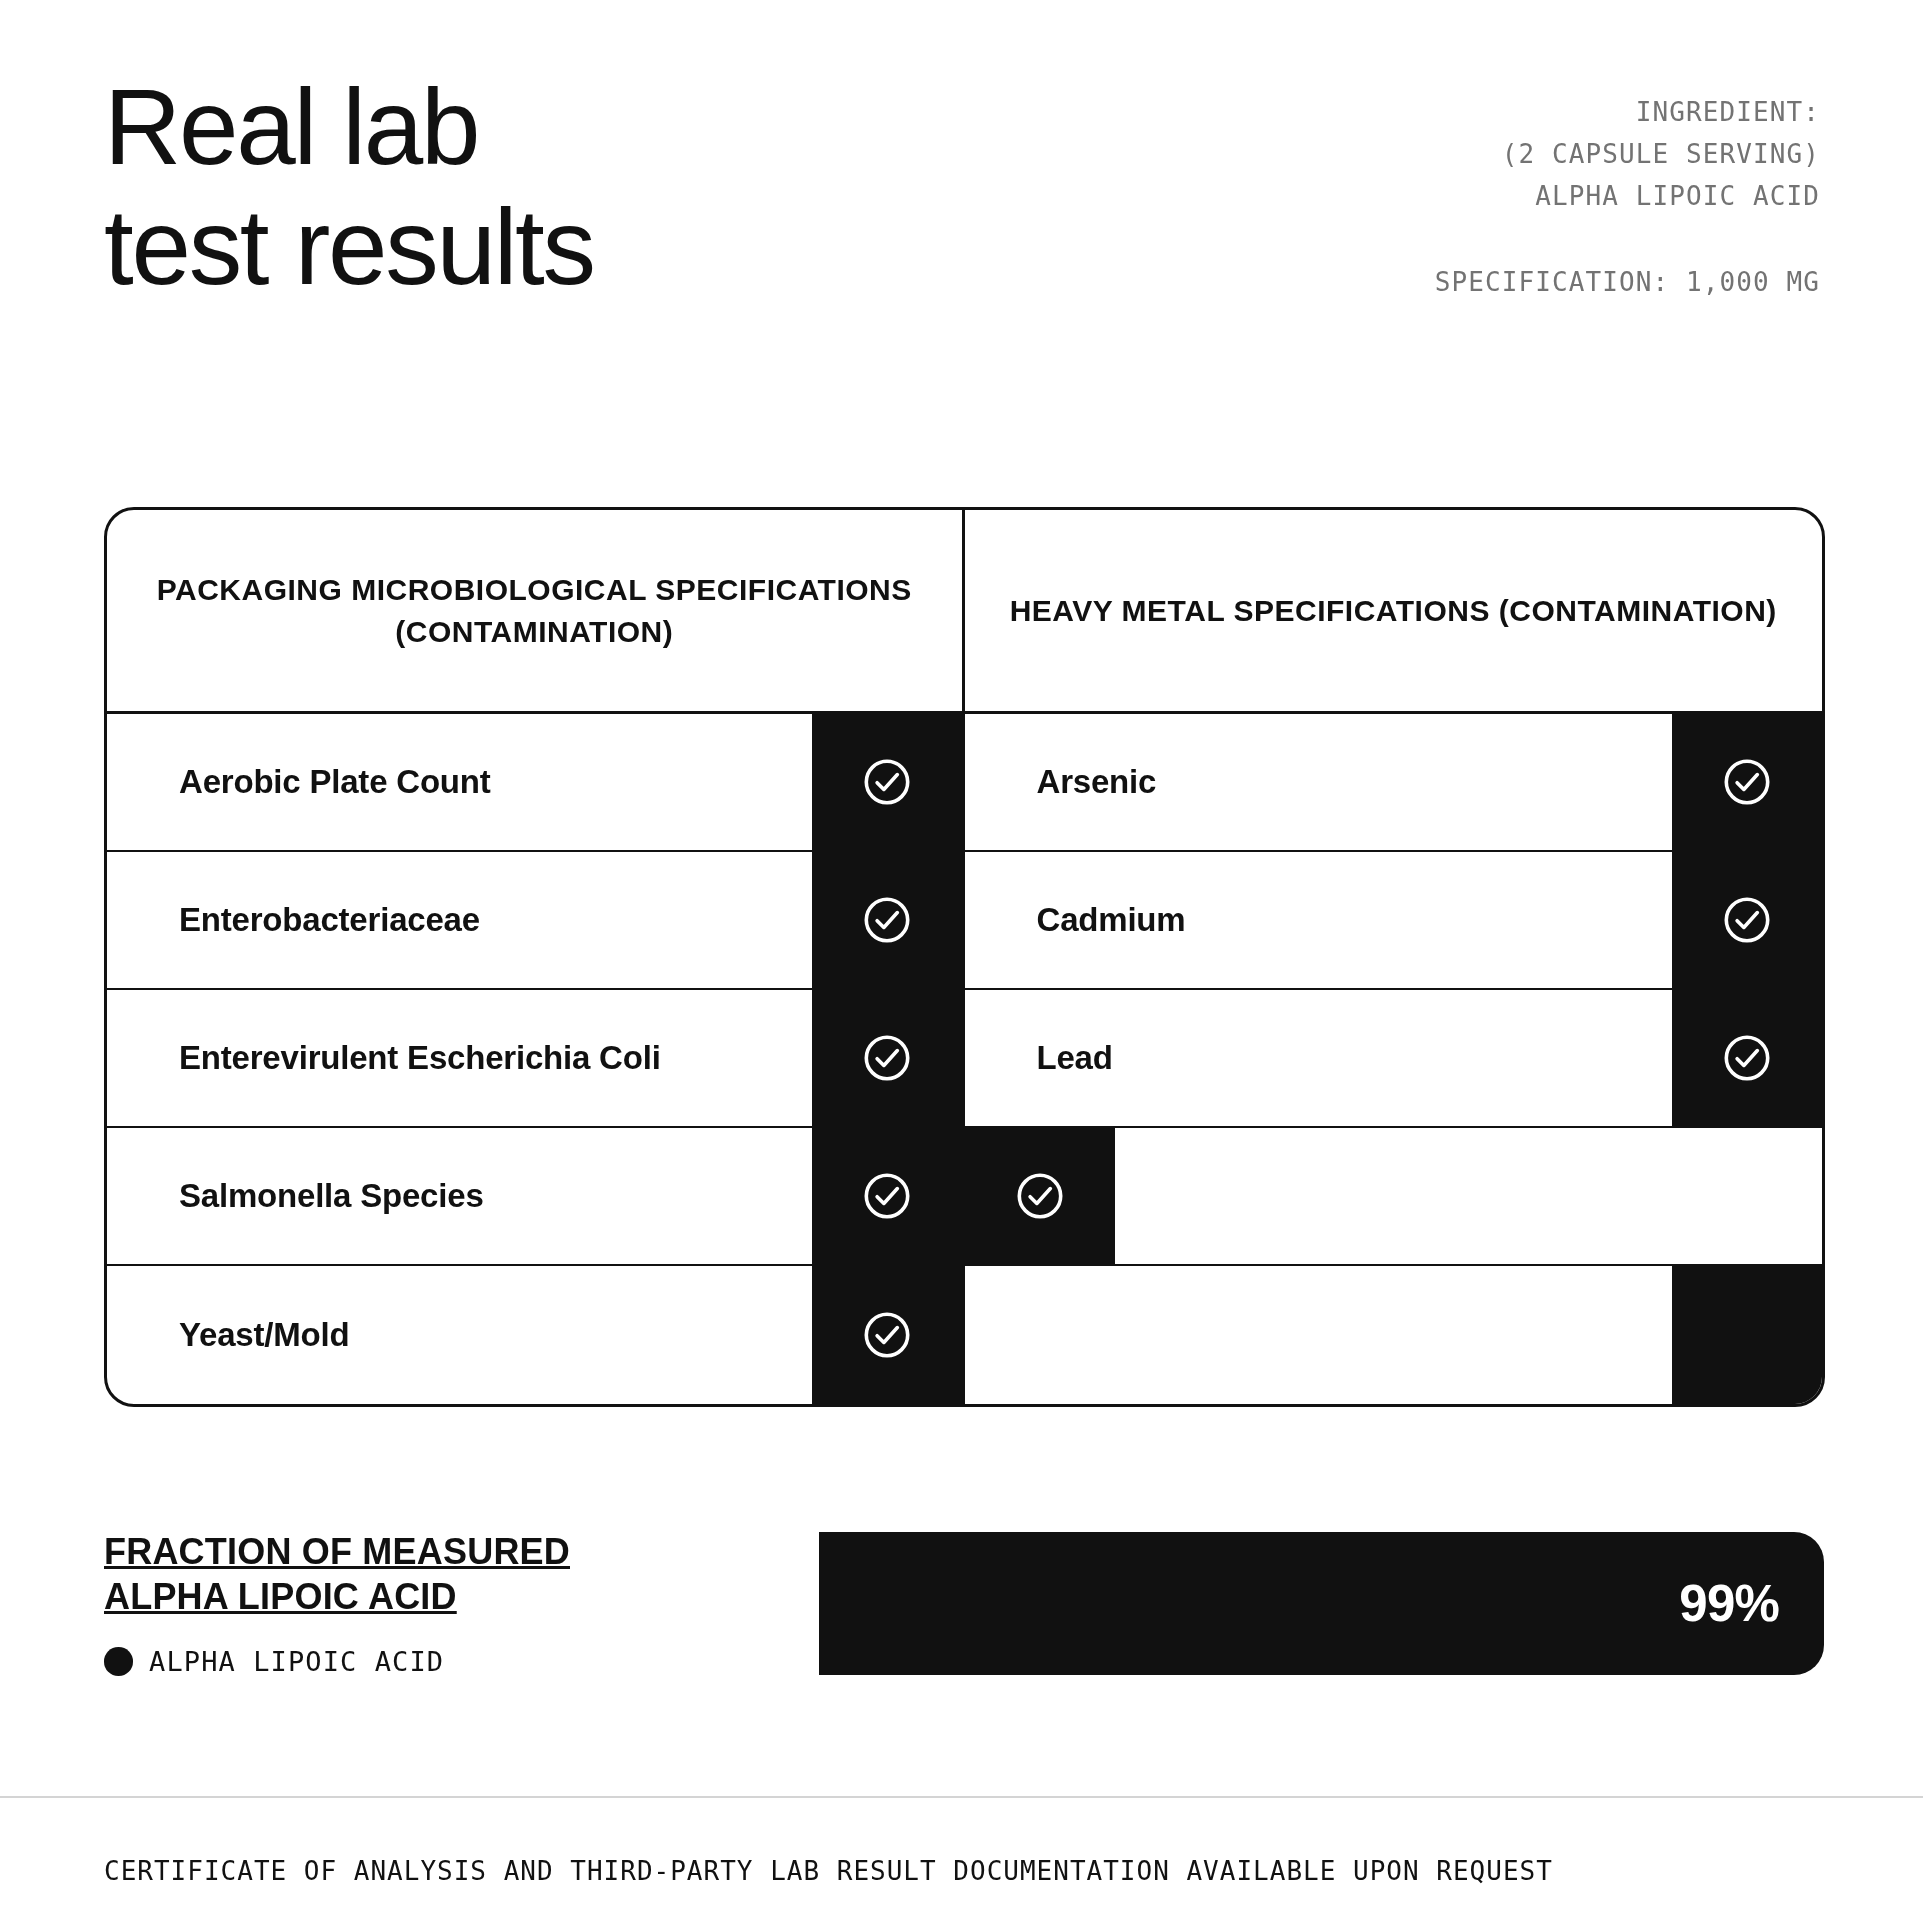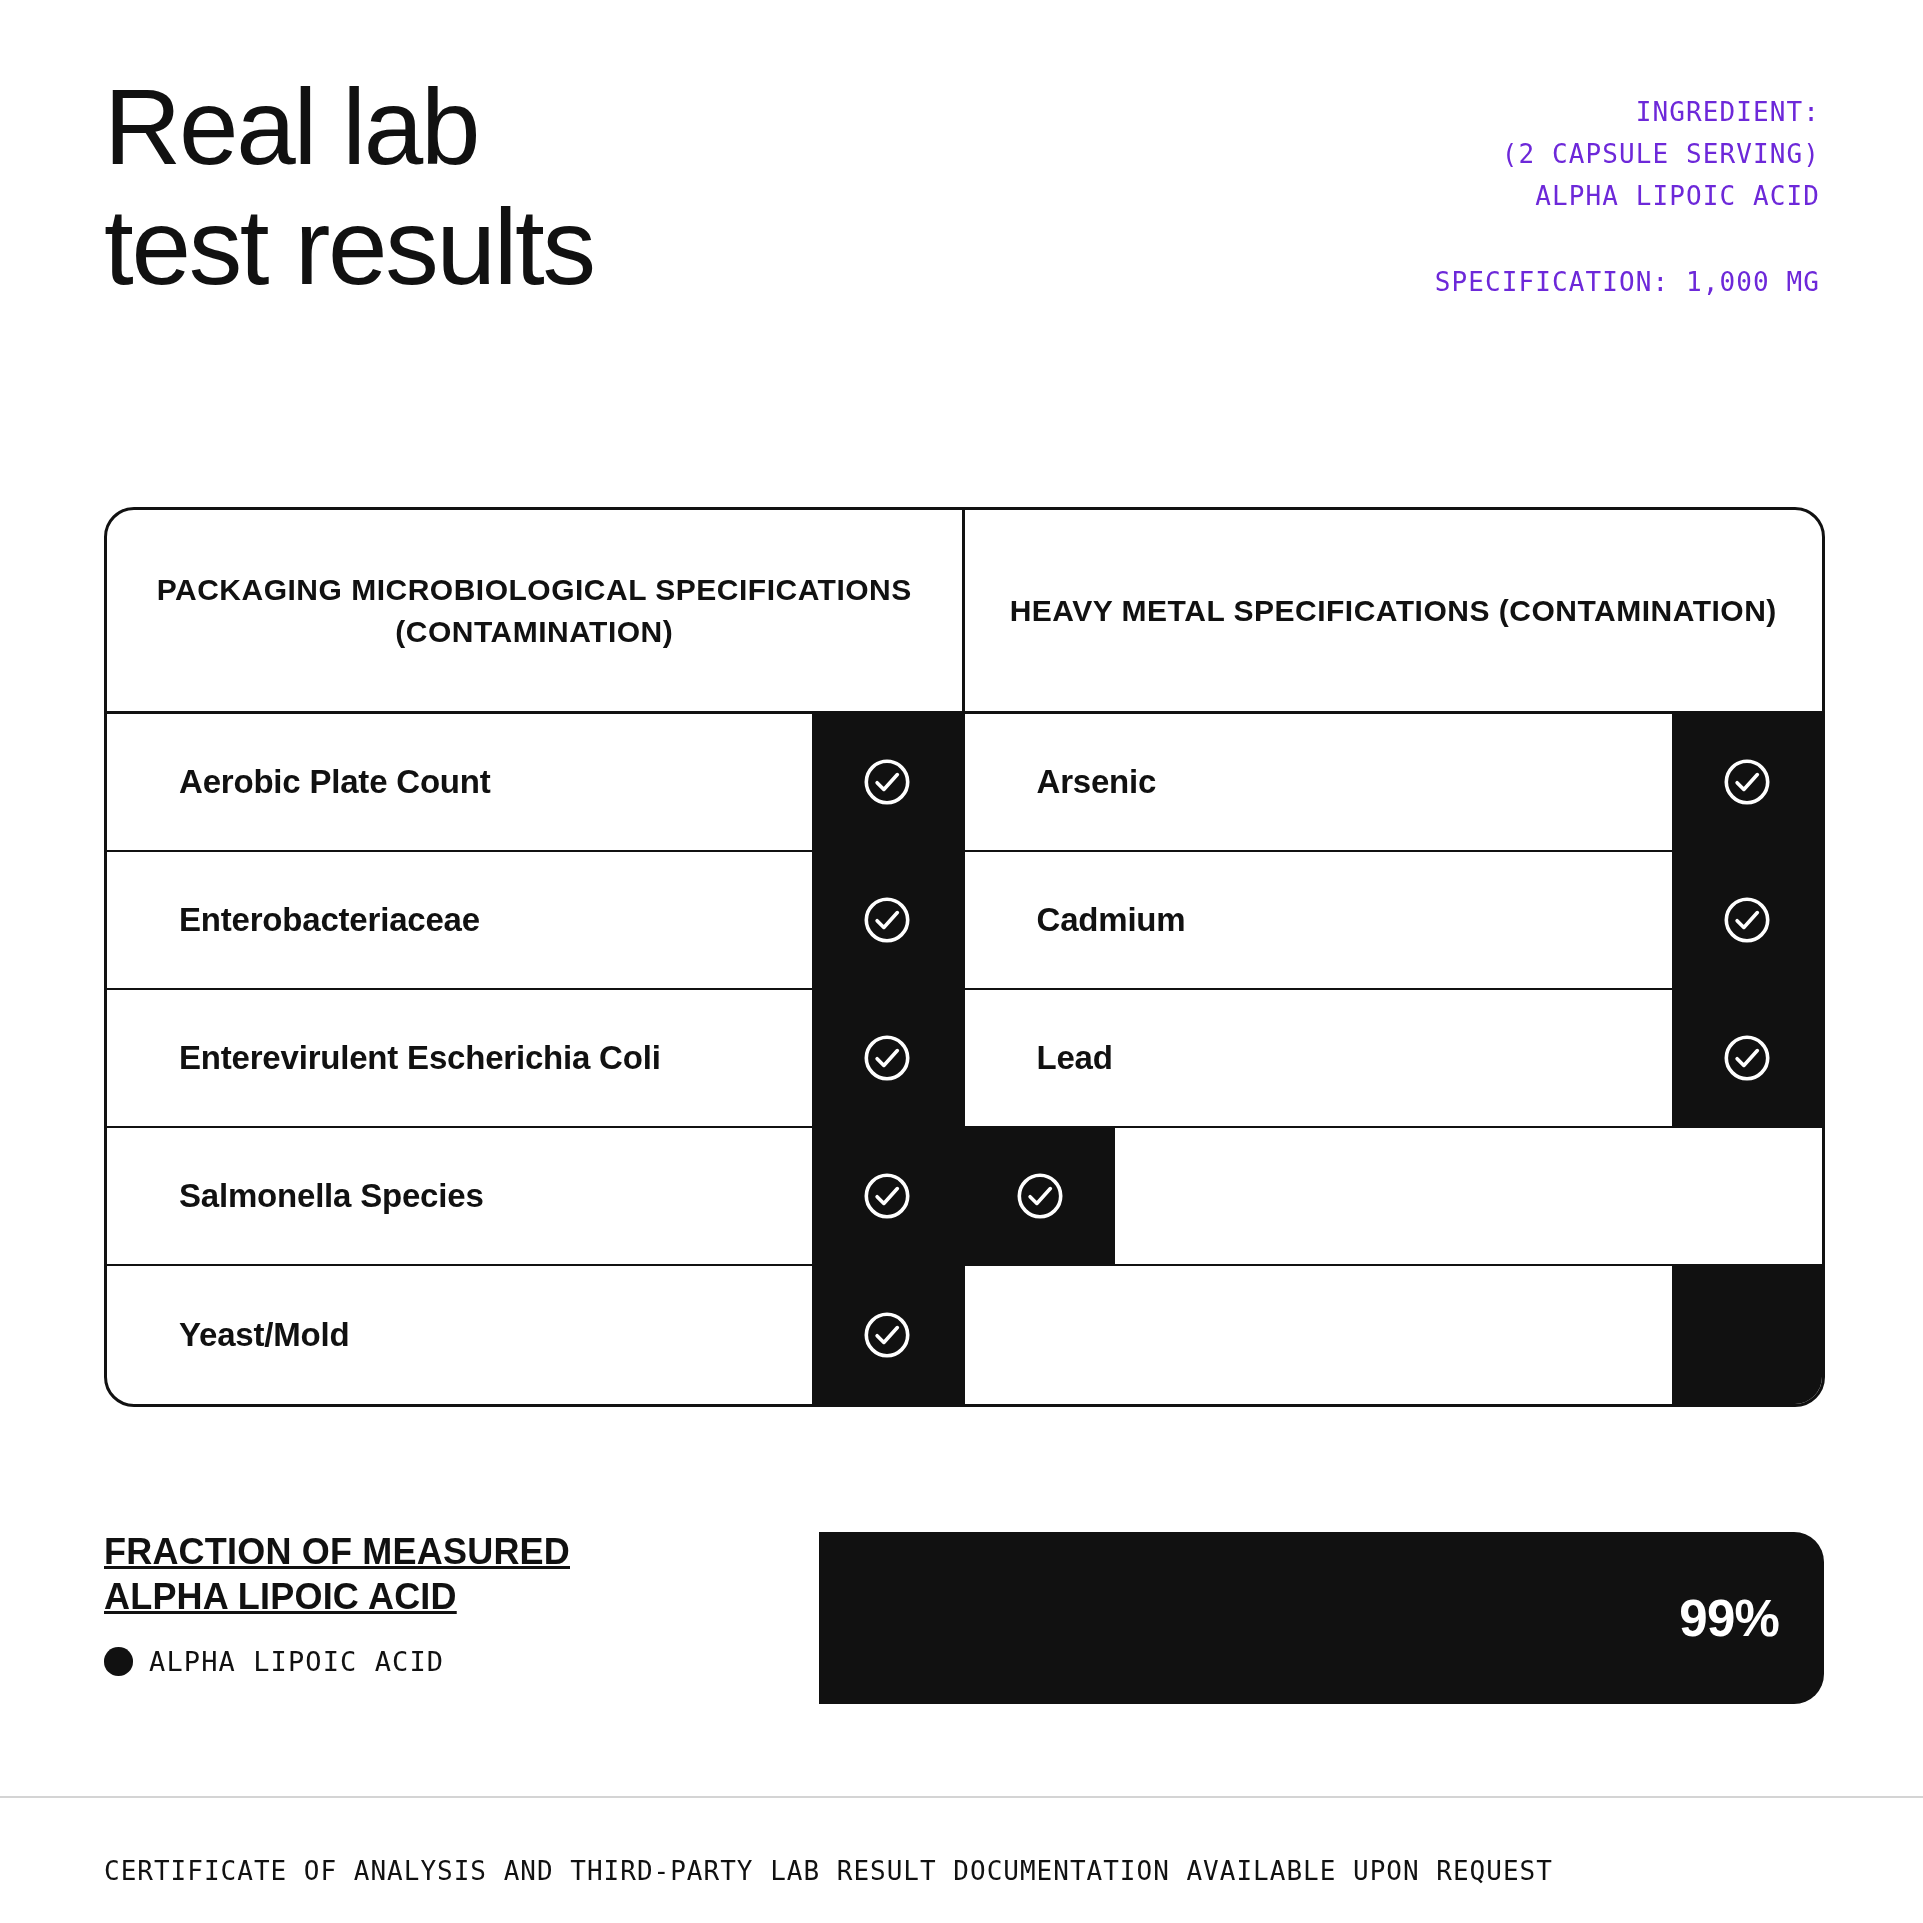--- a/index.html
+++ b/index.html
@@ -35,21 +35,21 @@
   }
   .meta {
     position: absolute;
     right: 0;
     top: 22.5px;
     text-align: right;
     font-family: "DejaVu Sans Mono", monospace;
     font-size: 26px;
     line-height: 1.62;
     letter-spacing: 1.1px;
-    color: #6d28d9;
+    color: #737373;
   }
   .meta .spec-line {
     margin-top: 44px;
   }
 
   
   .panel {
     position: absolute;
     left: 104px;
     top: 507px;
@@ -151,21 +151,21 @@
     font-family: "DejaVu Sans Mono", monospace;
     font-size: 27px;
     letter-spacing: 1.1px;
   }
 
   .bar-wrap {
     position: absolute;
     left: 819px;
     top: 1532px;
     width: 1005px;
-    height: 172px;
+    height: 143px;
   }
   .bar {
     position: absolute;
     left: 0; top: 0;
     width: 100%;
     height: 100%;
     background: #111;
     border-radius: 0 30px 30px 0;
     display: flex;
     align-items: center;

